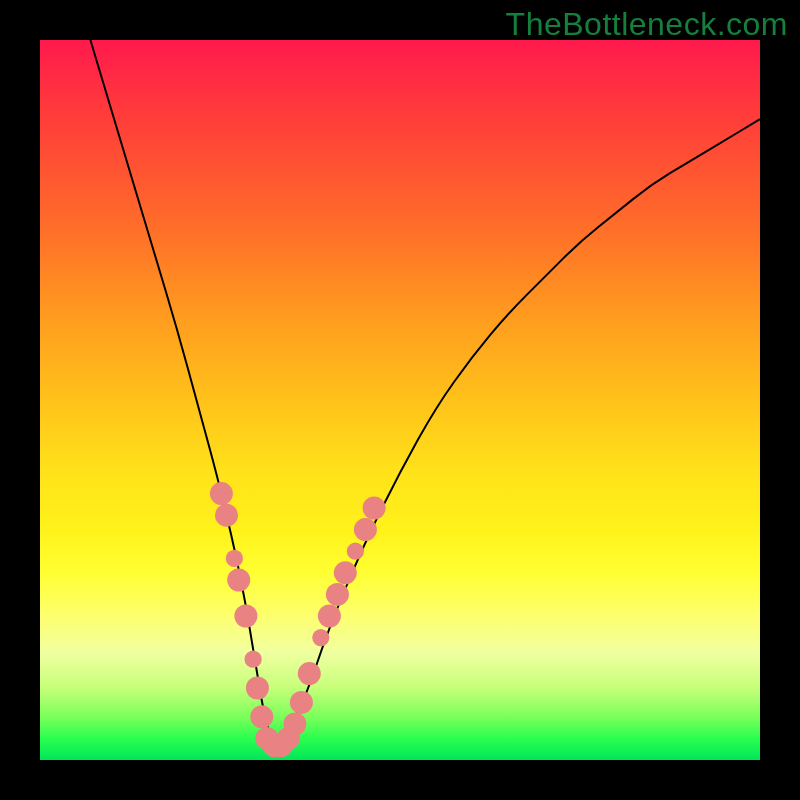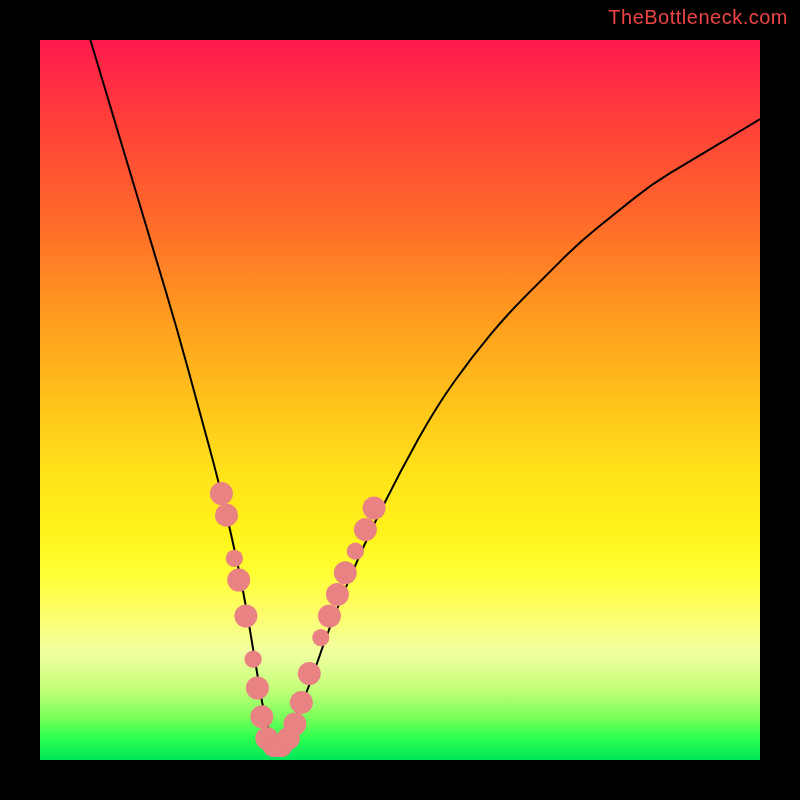--- a/index.html
+++ b/index.html
@@ -40,22 +40,22 @@
       #c6ff7a 90%,
       #7bff5a 94%,
       #2bff4f 97%,
       #00e65a 100%
     );
   }
   .watermark {
     position: absolute;
     top: 6px;
     right: 12px;
-    color: #ef4444;
-    font-size: 20px;
+    color: #15803d;
+    font-size: 32px;
     letter-spacing: 0.5px;
     font-weight: 400;
   }
   svg.curve {
     position: absolute;
     left: 0;
     top: 0;
     width: 720px;
     height: 720px;
     overflow: visible;

